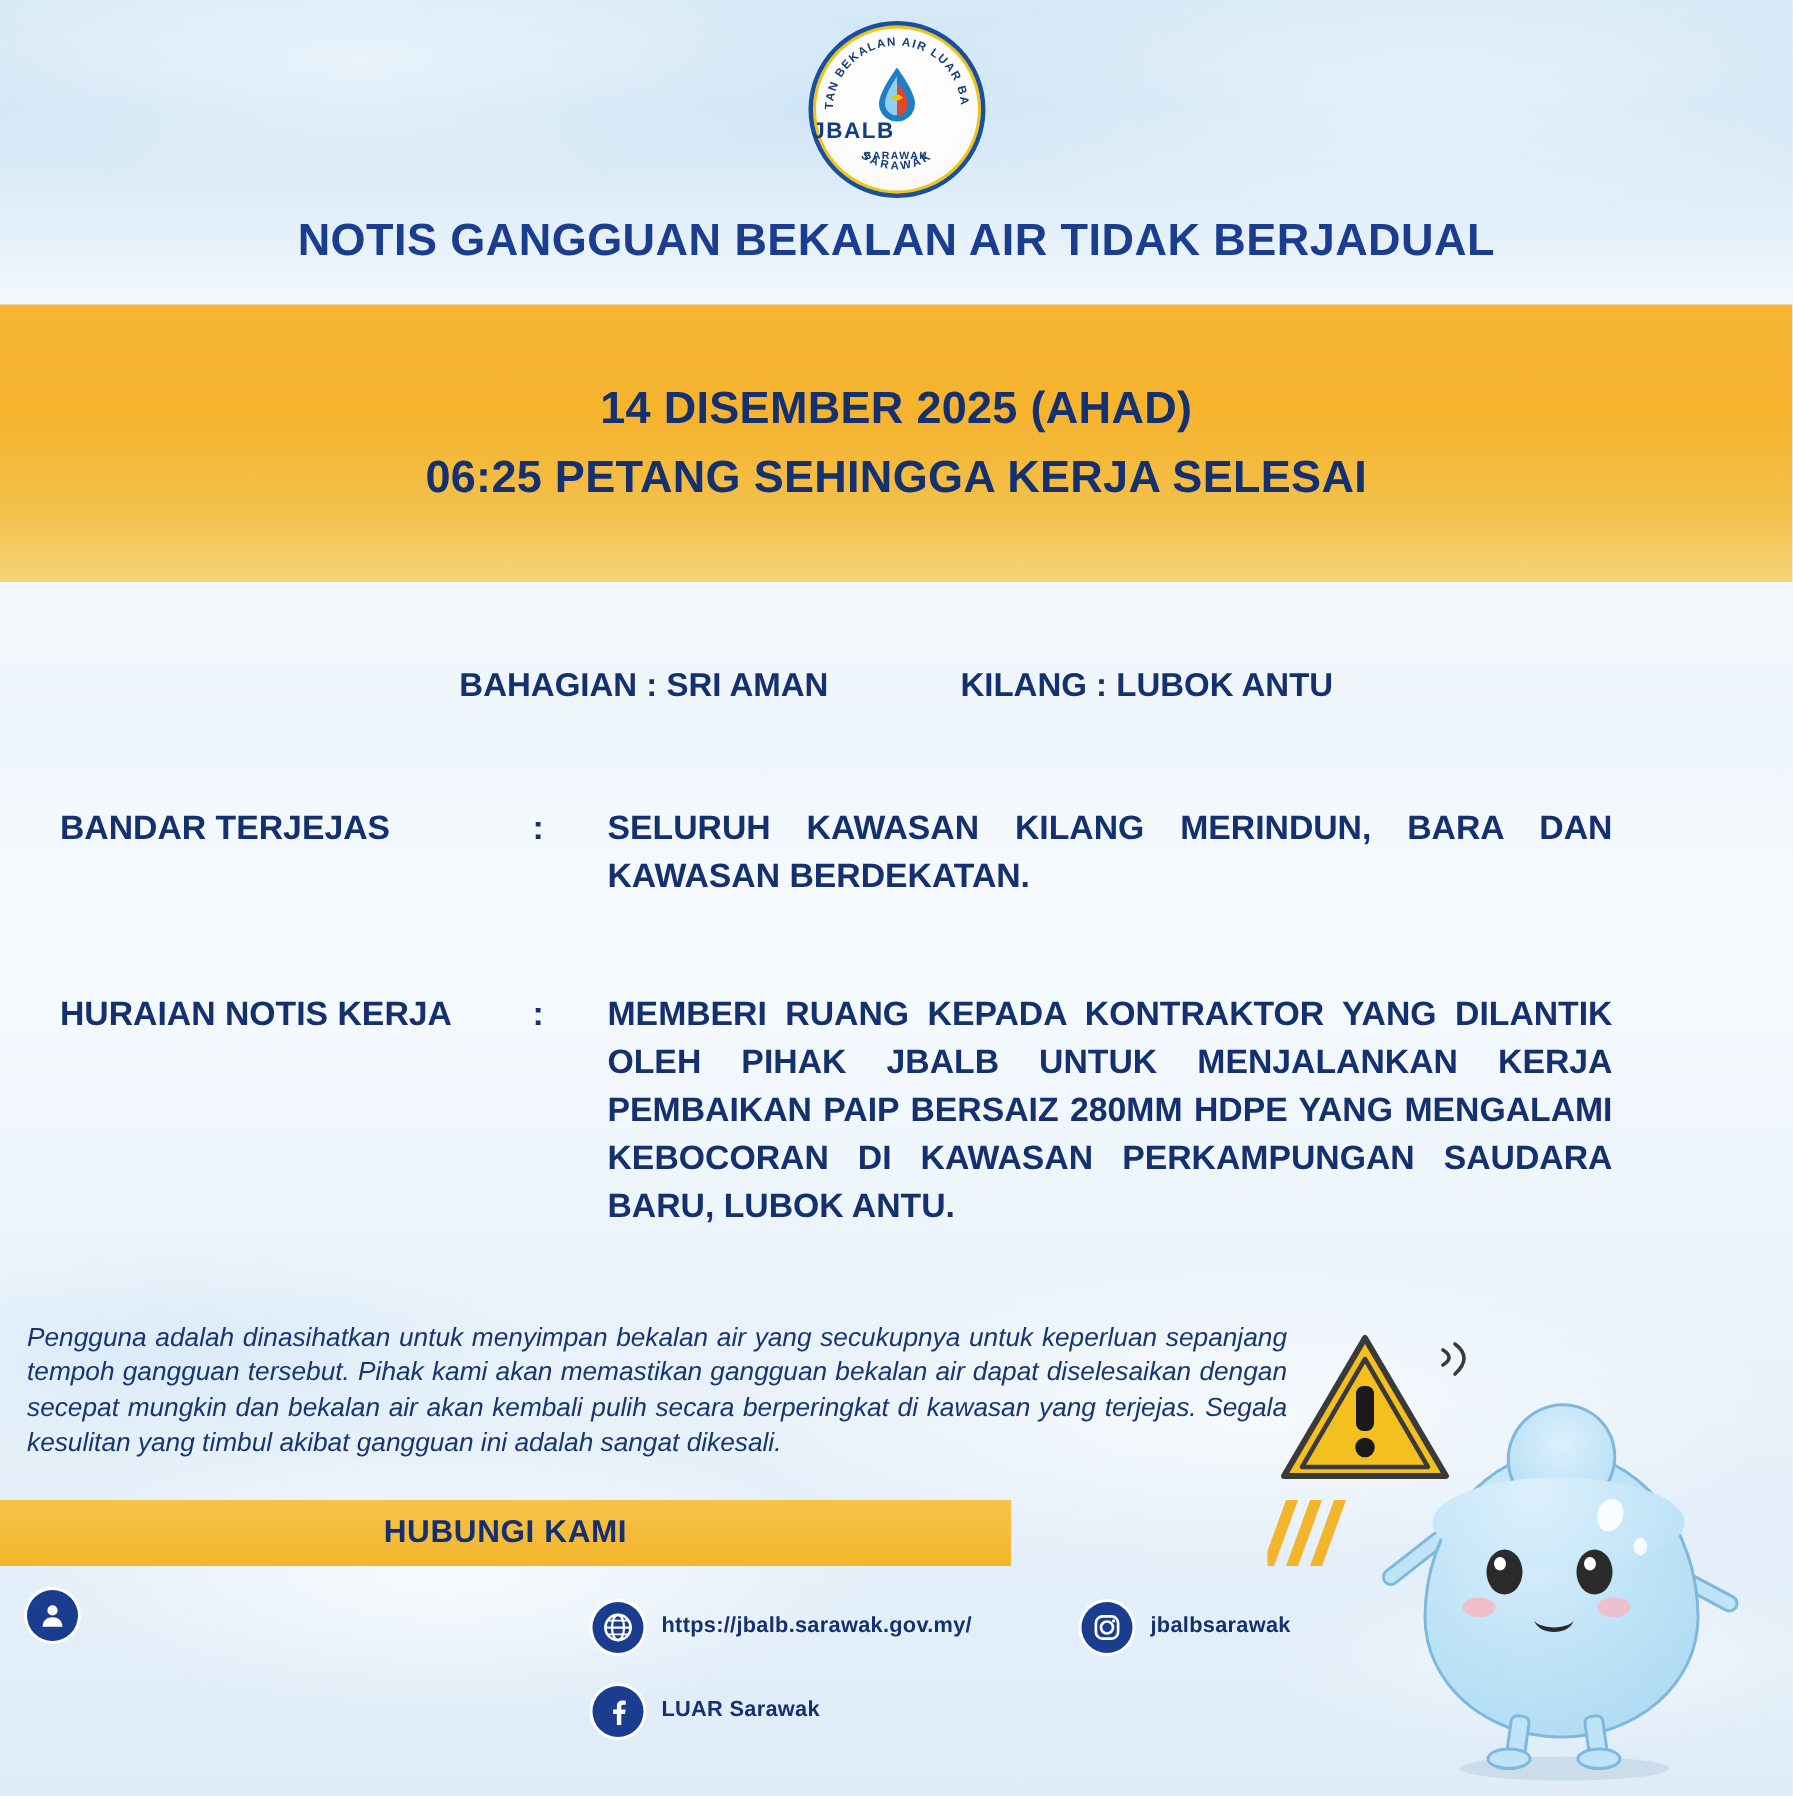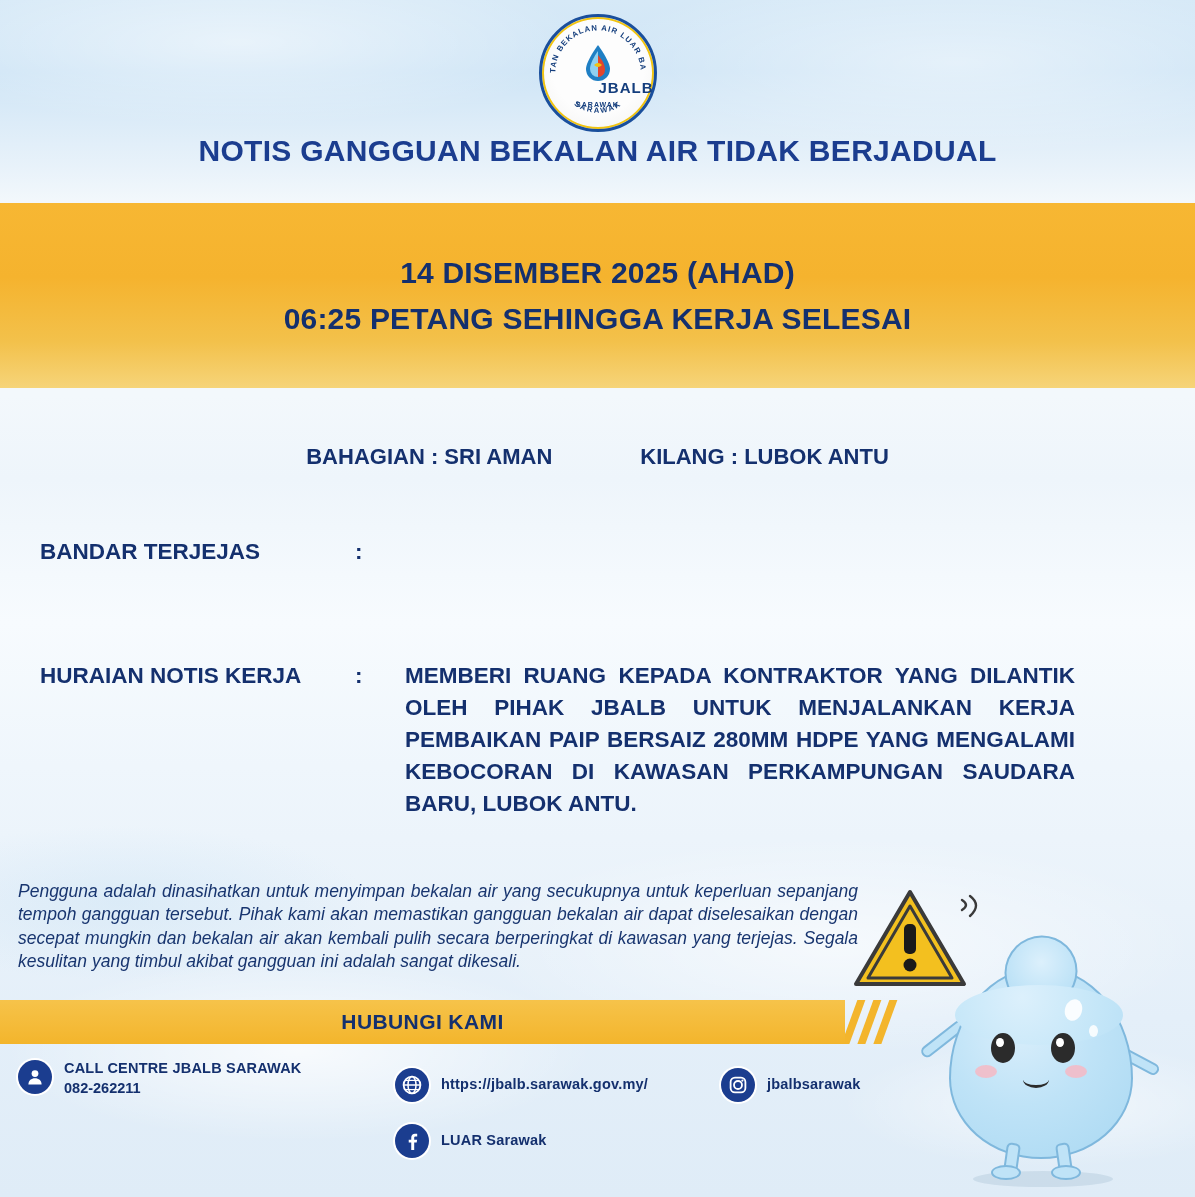--- a/index.html
+++ b/index.html
@@ -86,42 +86,42 @@
     left: 50%;
     top: 26px;
     transform: translateX(-50%);
     width: 30px;
     height: 40px;
   }
   .logo-name {
     position: absolute;
     left: 0; right: 0;
     top: 62px;
-    text-align: right;
+    text-align: left;
     font-size: 15px;
     font-weight: bold;
     letter-spacing: 1px;
     color: #143e7d;
     font-family: "Liberation Sans", sans-serif;
   }
   .logo-sub {
     position: absolute;
     left: 0; right: 0;
     top: 84px;
     text-align: center;
     font-size: 7px;
     font-weight: bold;
     letter-spacing: 1px;
     color: #143e7d;
   }
 
   
   .title {
     position: absolute;
-    top: 134px;
+    top: 144px;
     left: 0;
     width: 100%;
     text-align: center;
     font-size: 30px;
     font-weight: bold;
     letter-spacing: 0.3px;
     color: #1b3d8f;
     font-family: "Liberation Sans", sans-serif;
   }
 
@@ -205,21 +205,21 @@
     line-height: 1.33;
     text-align: justify;
     text-align-last: left;
   }
 
   
   .contact-band {
     position: absolute;
     left: 0;
     top: 1000px;
-    width: 845px;
+    width: 674px;
     height: 44px;
     background: linear-gradient(180deg, #f6c34a 0%, #f3b52c 100%);
     display: flex;
     align-items: center;
     justify-content: center;
   }
   .contact-band .band-title {
     font-size: 21px;
     font-weight: bold;
     color: #14306e;
@@ -464,20 +464,21 @@
   </div>
 
   <div class="region-row">
     <div>BAHAGIAN : SRI AMAN</div>
     <div>KILANG : LUBOK ANTU</div>
   </div>
 
   <div class="detail" id="detail-area">
     <div class="label">BANDAR TERJEJAS</div>
     <div class="colon">:</div>
+    <div class="value">SELURUH KAWASAN KILANG MERINDUN, BARA DAN KAWASAN BERDEKATAN.</div>
   </div>
 
   <div class="detail" id="detail-desc">
     <div class="label">HURAIAN NOTIS KERJA</div>
     <div class="colon">:</div>
     <div class="value">MEMBERI RUANG KEPADA KONTRAKTOR YANG DILANTIK OLEH PIHAK JBALB UNTUK MENJALANKAN KERJA PEMBAIKAN PAIP BERSAIZ 280MM HDPE YANG MENGALAMI KEBOCORAN DI KAWASAN PERKAMPUNGAN SAUDARA BARU, LUBOK ANTU.</div>
   </div>
 
   <div class="advisory">Pengguna adalah dinasihatkan untuk menyimpan bekalan air yang secukupnya untuk keperluan sepanjang tempoh gangguan tersebut. Pihak kami akan memastikan gangguan bekalan air dapat diselesaikan dengan secepat mungkin dan bekalan air akan kembali pulih secara berperingkat di kawasan yang terjejas. Segala kesulitan yang timbul akibat gangguan ini adalah sangat dikesali.</div>
 
@@ -491,24 +492,20 @@
   </div>
 
   <div class="contacts">
 
     <div class="c-item" id="contact-call">
       <div class="c-icon">
         <svg width="20" height="20" viewBox="0 0 20 20" aria-hidden="true">
           <circle cx="10" cy="6.6" r="3.4" fill="#ffffff"></circle>
           <path d="M3.4 17.5 C3.4 13.4 6.4 11.2 10 11.2 C13.6 11.2 16.6 13.4 16.6 17.5 Z" fill="#ffffff"></path>
         </svg>
-      </div>
-      <div class="c-text">
-        <div class="l1">CALL CENTRE JBALB SARAWAK</div>
-        <div class="l2">082-262211</div>
       </div>
     </div>
 
     <div class="c-item" id="contact-web">
       <div class="c-icon">
         <svg width="22" height="22" viewBox="0 0 22 22" aria-hidden="true">
           <circle cx="11" cy="11" r="8.4" fill="none" stroke="#ffffff" stroke-width="1.8"></circle>
           <ellipse cx="11" cy="11" rx="4" ry="8.4" fill="none" stroke="#ffffff" stroke-width="1.5"></ellipse>
           <line x1="2.7" y1="11" x2="19.3" y2="11" stroke="#ffffff" stroke-width="1.5"></line>
           <line x1="4" y1="6.4" x2="18" y2="6.4" stroke="#ffffff" stroke-width="1.2"></line>

